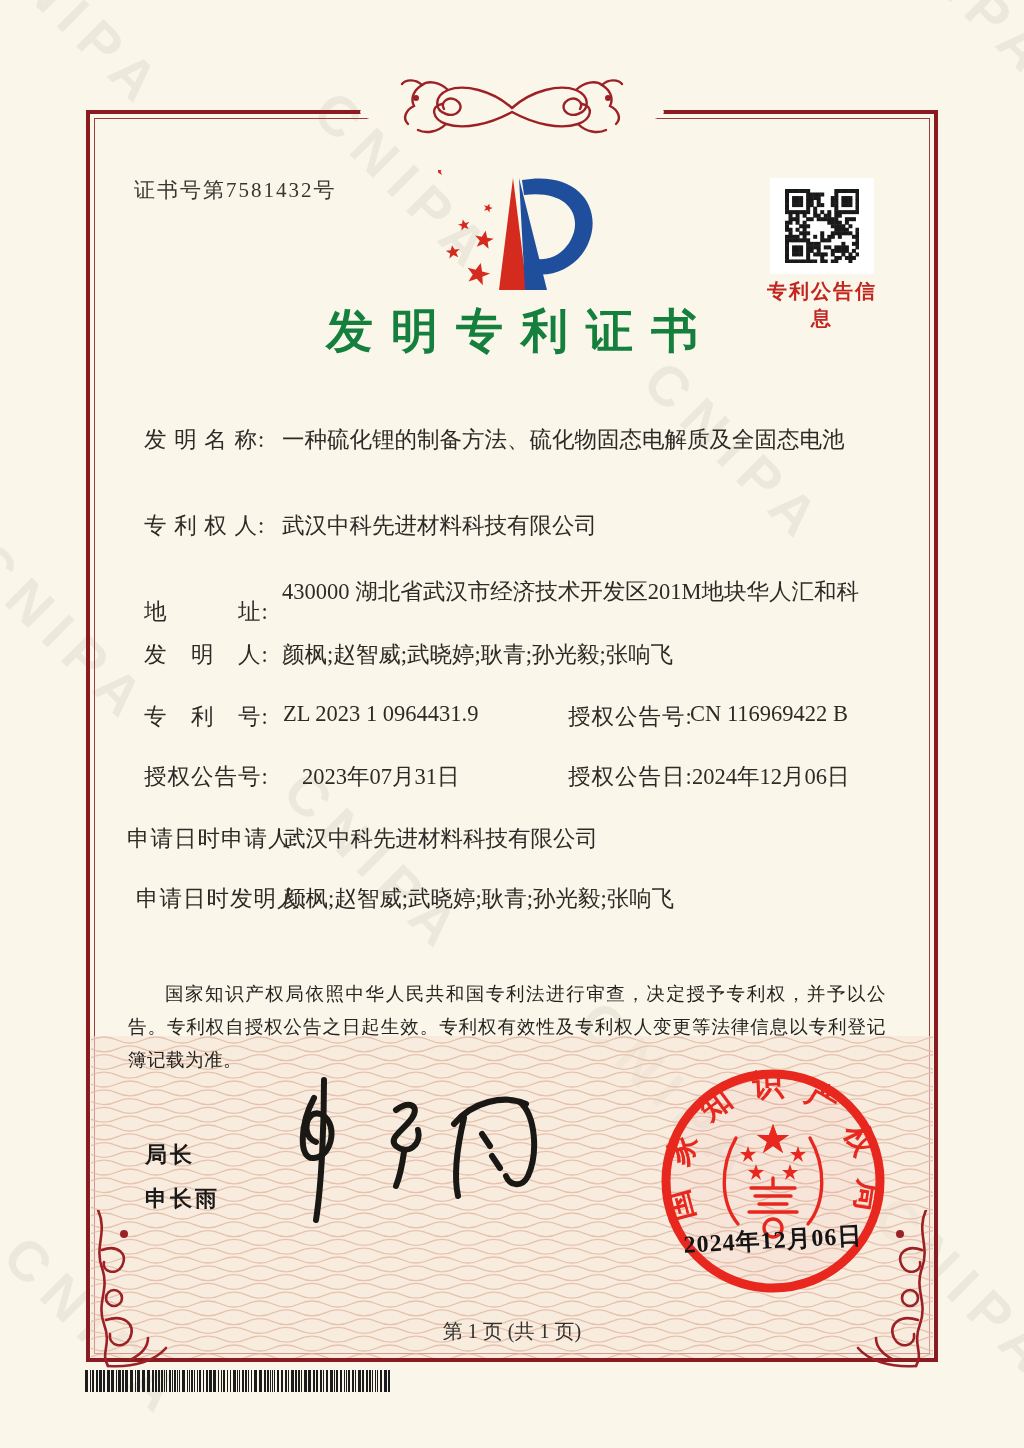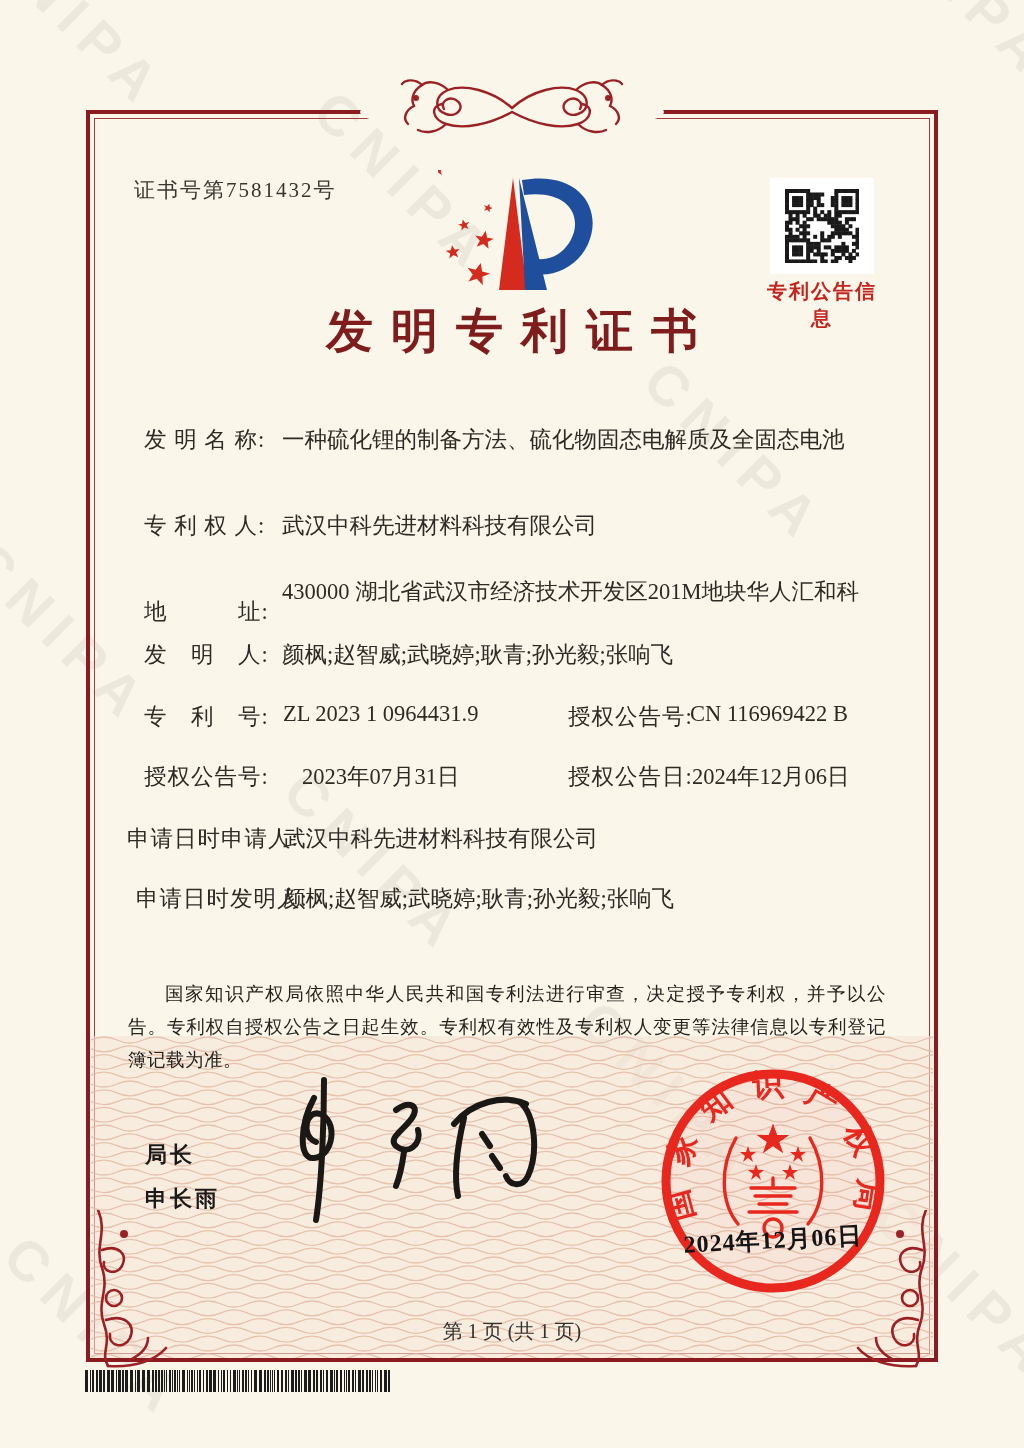--- a/index.html
+++ b/index.html
@@ -18,21 +18,21 @@
 
   .abs{position:absolute;}
   .cert-no{left:134px;top:176px;font-size:21px;color:#3a3530;letter-spacing:2px;}
 
   .qr-box{left:770px;top:178px;width:104px;height:96px;background:#ffffff;}
   .qr-box svg{position:absolute;left:15px;top:11px;}
   .qr-caption{left:762px;top:278px;width:120px;text-align:center;font-size:20px;
       font-weight:bold;letter-spacing:2px;color:#c3251f;}
 
   .page-title{left:0;right:0;top:300px;text-align:center;font-size:47px;font-weight:bold;
-      letter-spacing:18px;text-indent:18px;color:#7f1d1d;}
+      letter-spacing:18px;text-indent:18px;color:#15803d;}
 
   .fld{font-size:22.5px;color:#2e2a26;white-space:nowrap;}
   .lbl{letter-spacing:1px;}
   .legal{left:128px;top:978px;width:758px;font-size:18.5px;line-height:33px;
       text-indent:2em;color:#26221e;text-align:justify;letter-spacing:0.5px;}
 
   .signer{font-family:"Liberation Sans","DejaVu Sans",sans-serif;font-weight:bold;
       font-size:22px;color:#1c1a18;letter-spacing:3px;}
 
   .seal-date{left:662px;top:1224px;width:222px;text-align:center;font-size:24px;

